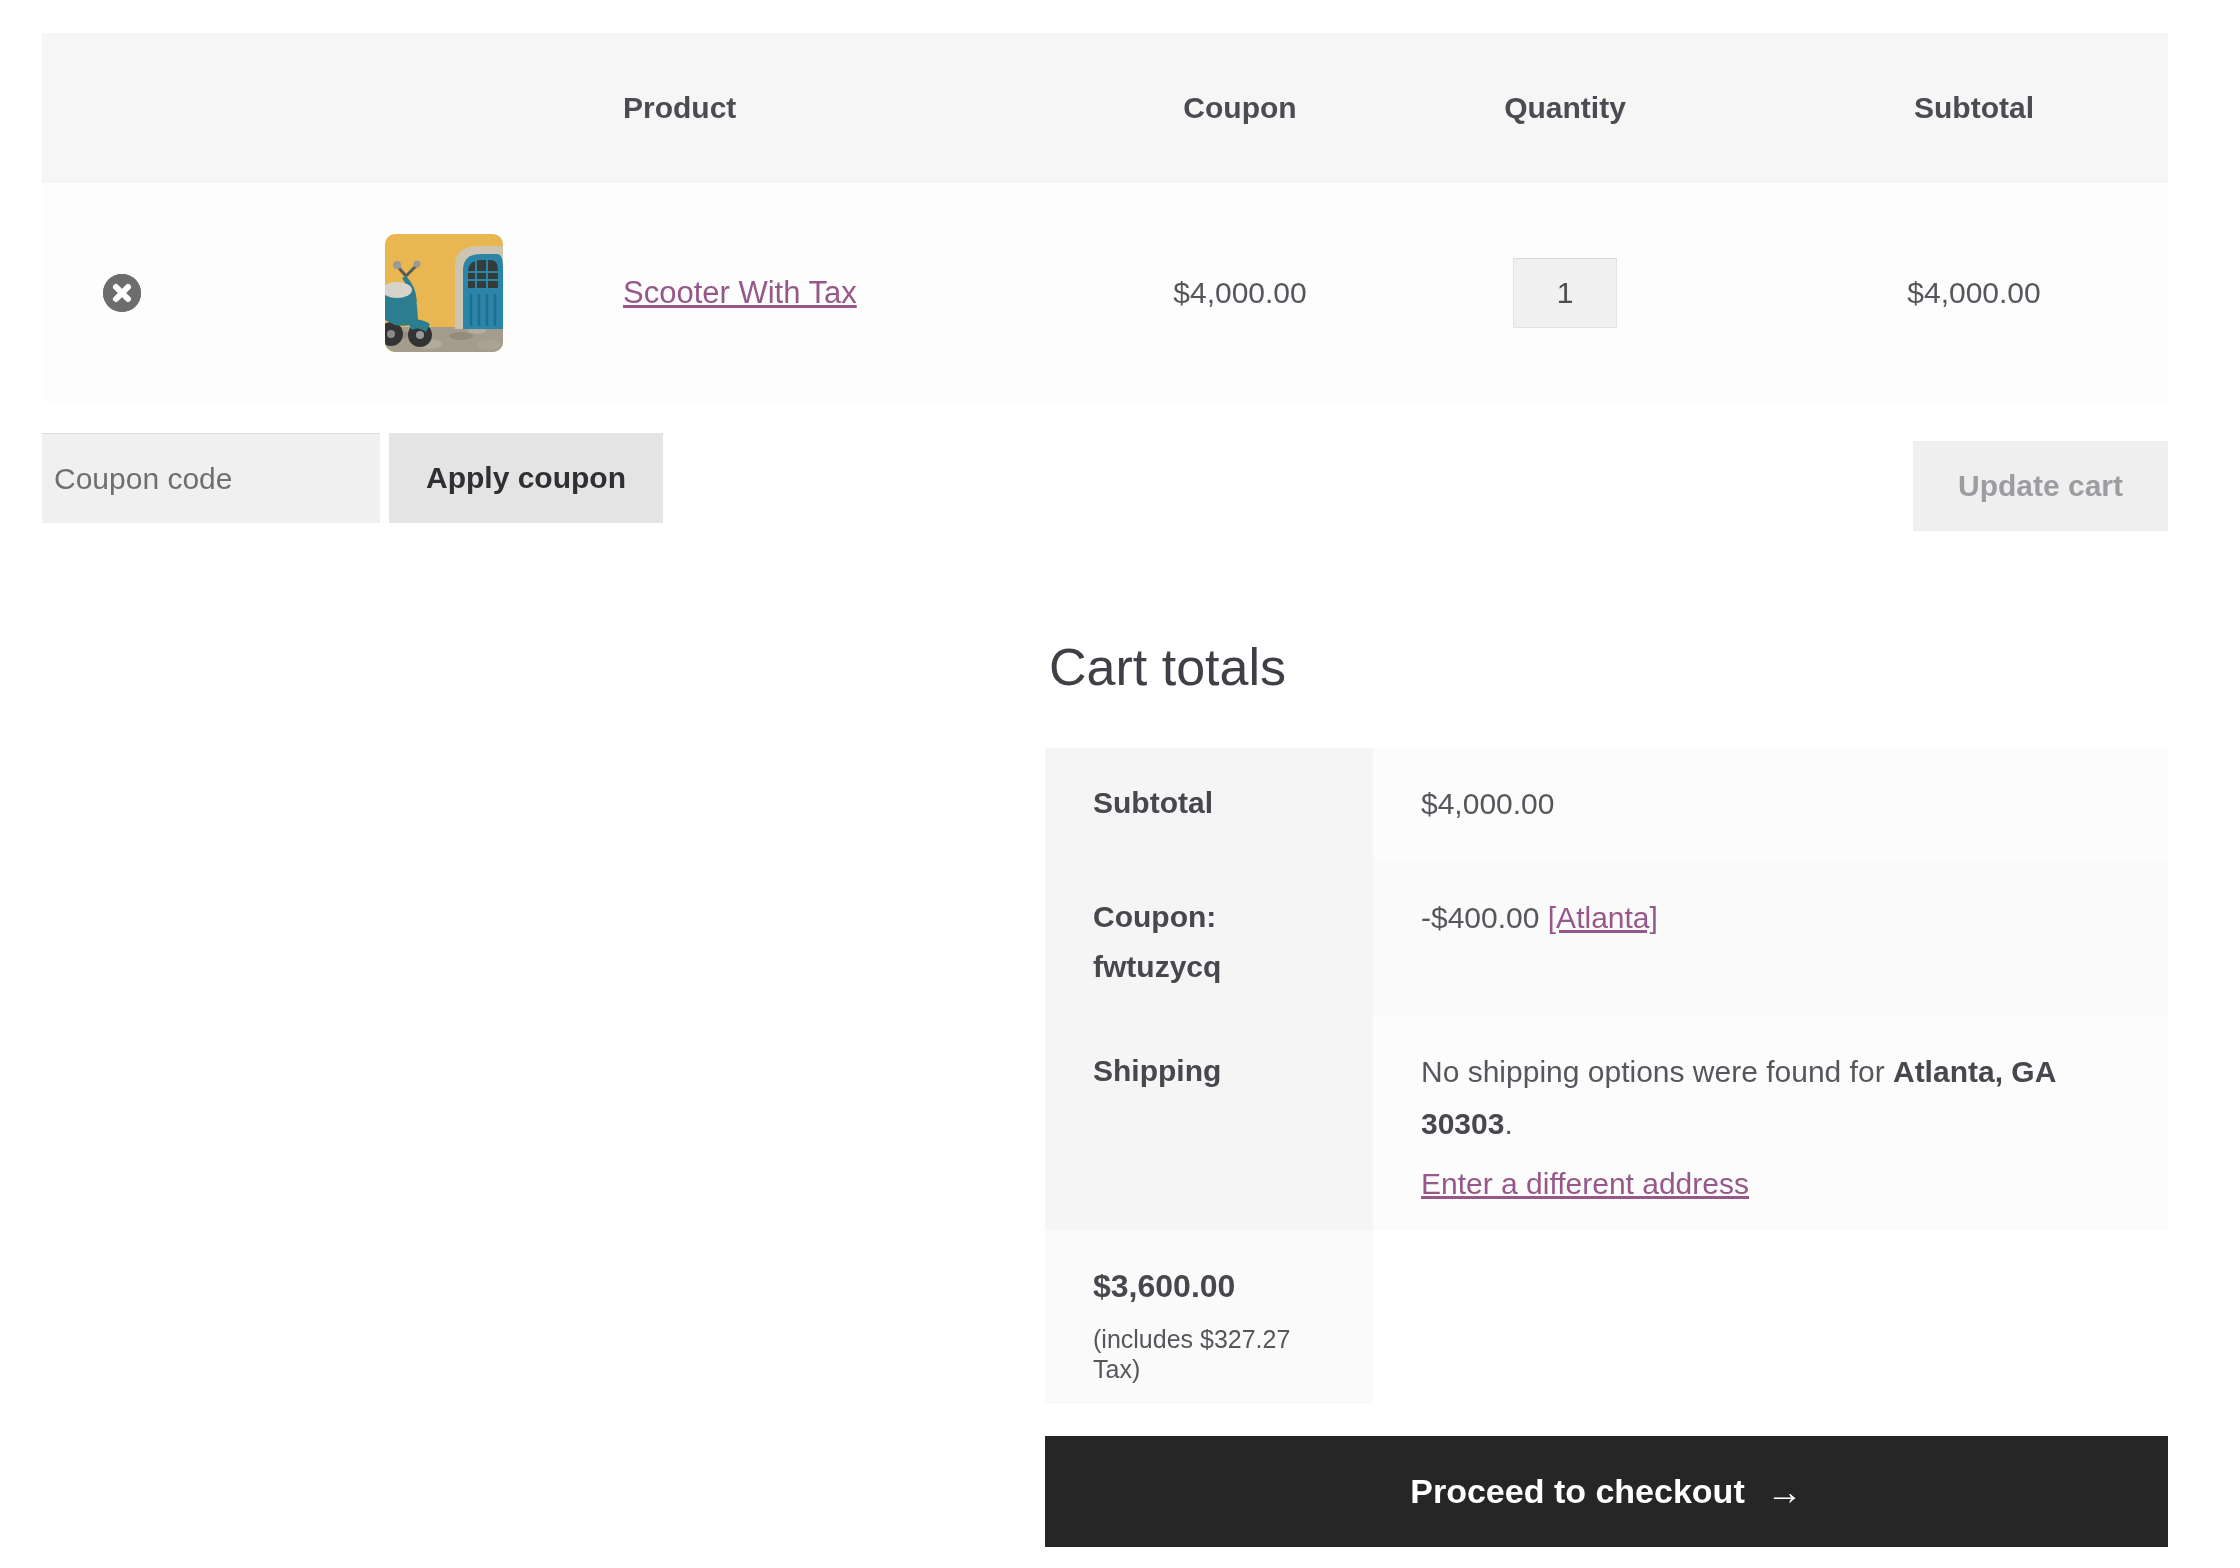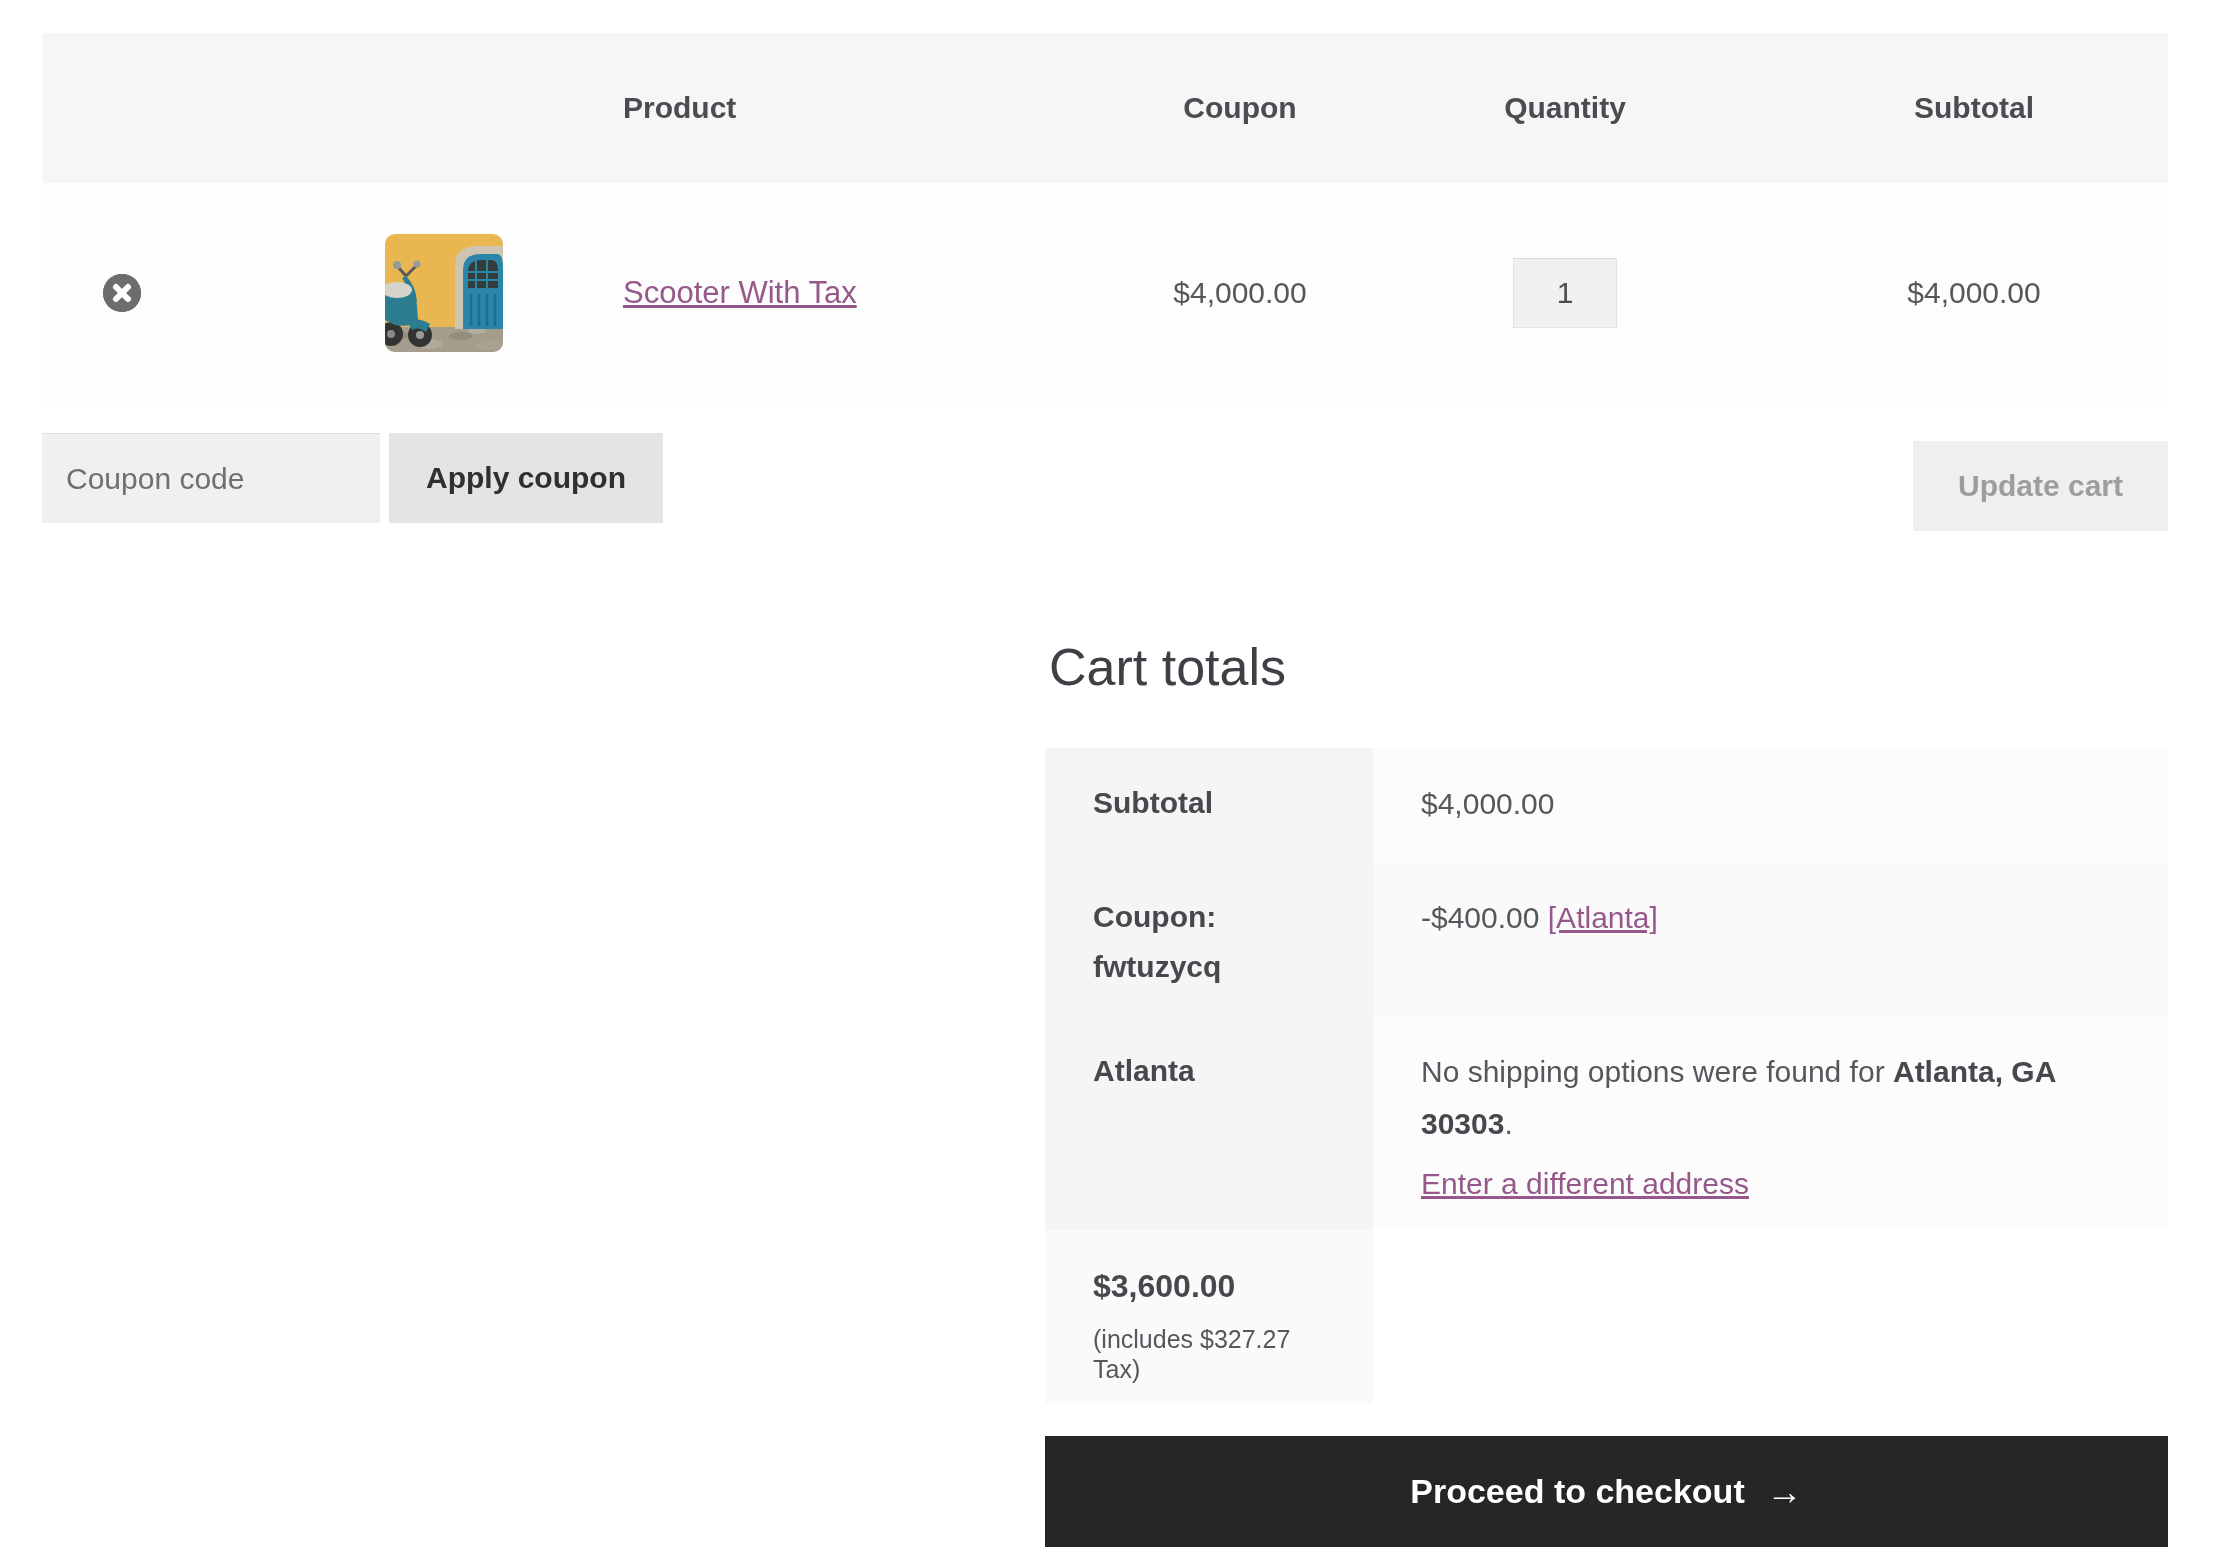--- a/index.html
+++ b/index.html
@@ -60,21 +60,21 @@
     font-family: inherit;
   }
 
   
   .coupon-bar { position: absolute; left: 42px; top: 433px; width: 2126px; height: 90px; }
   .coupon-input {
     position: absolute; left: 0; top: 0;
     width: 338px; height: 90px;
     background: var(--control-bg, #f1f0f0);
     border: none; border-top: 1px solid #dddcdc;
-    padding: 0 24px; font-size: 30px; color: #4b4d52;
+    padding: 0 12px; font-size: 30px; color: #4b4d52;
     font-family: inherit;
   }
   .coupon-input::placeholder { color: #6f6f73; opacity: 1; }
   .apply-btn {
     position: absolute; left: 347px; top: 0;
     width: 274px; height: 90px;
     background: var(--apply-bg, #e5e4e4);
     border: none; cursor: pointer;
     font-weight: 700; font-size: 30px; color: #2f3034;
     font-family: inherit;
@@ -225,21 +225,21 @@
     <div class="t-label">
       <div>Coupon:</div>
       <div>fwtuzycq</div>
     </div>
     <div class="t-value">
       <span>-$400.00 </span><a class="purple-link">[Atlanta]</a>
     </div>
   </div>
 
   <div class="t-row row-shipping">
-    <div class="t-label">Atlanta</div>
+    <div class="t-label">Shipping</div>
     <div class="t-value">
       <div class="shipping-text">
         <span>No shipping options were found for </span><b>Atlanta, GA 30303</b><span>.</span>
       </div>
       <a class="purple-link addr-link">Enter a different address</a>
     </div>
   </div>
 
   <div class="t-row row-total">
     <div class="t-value">

